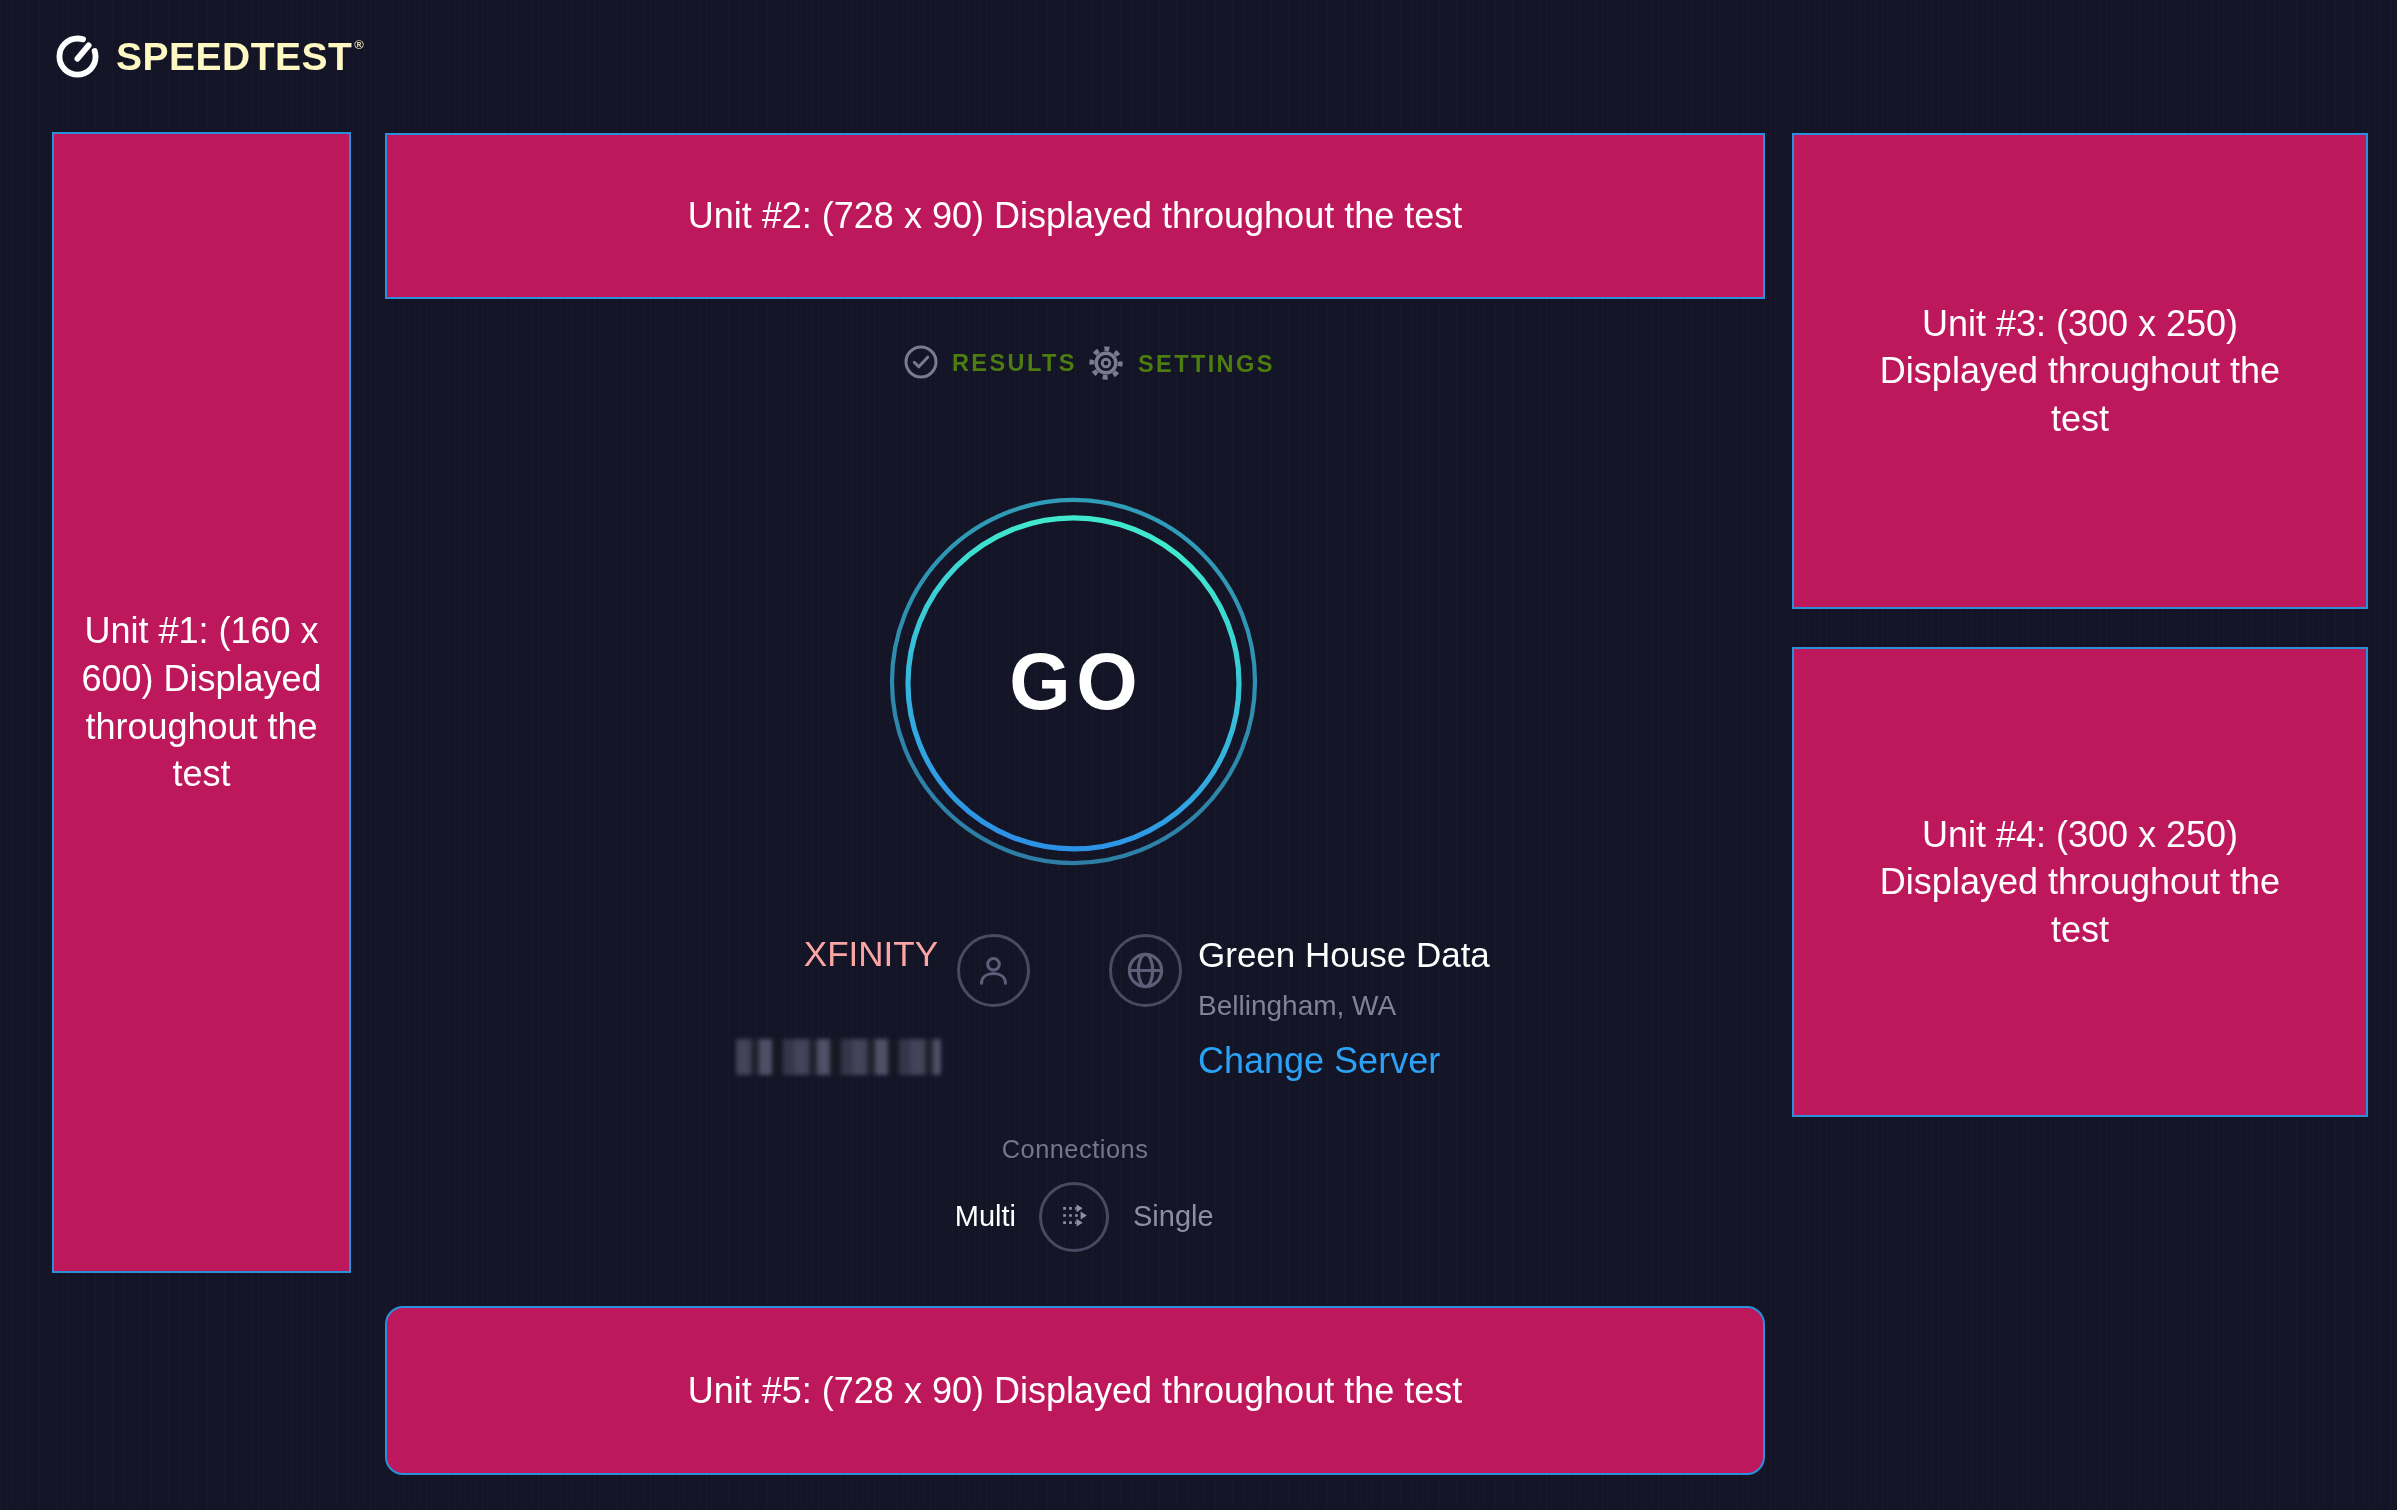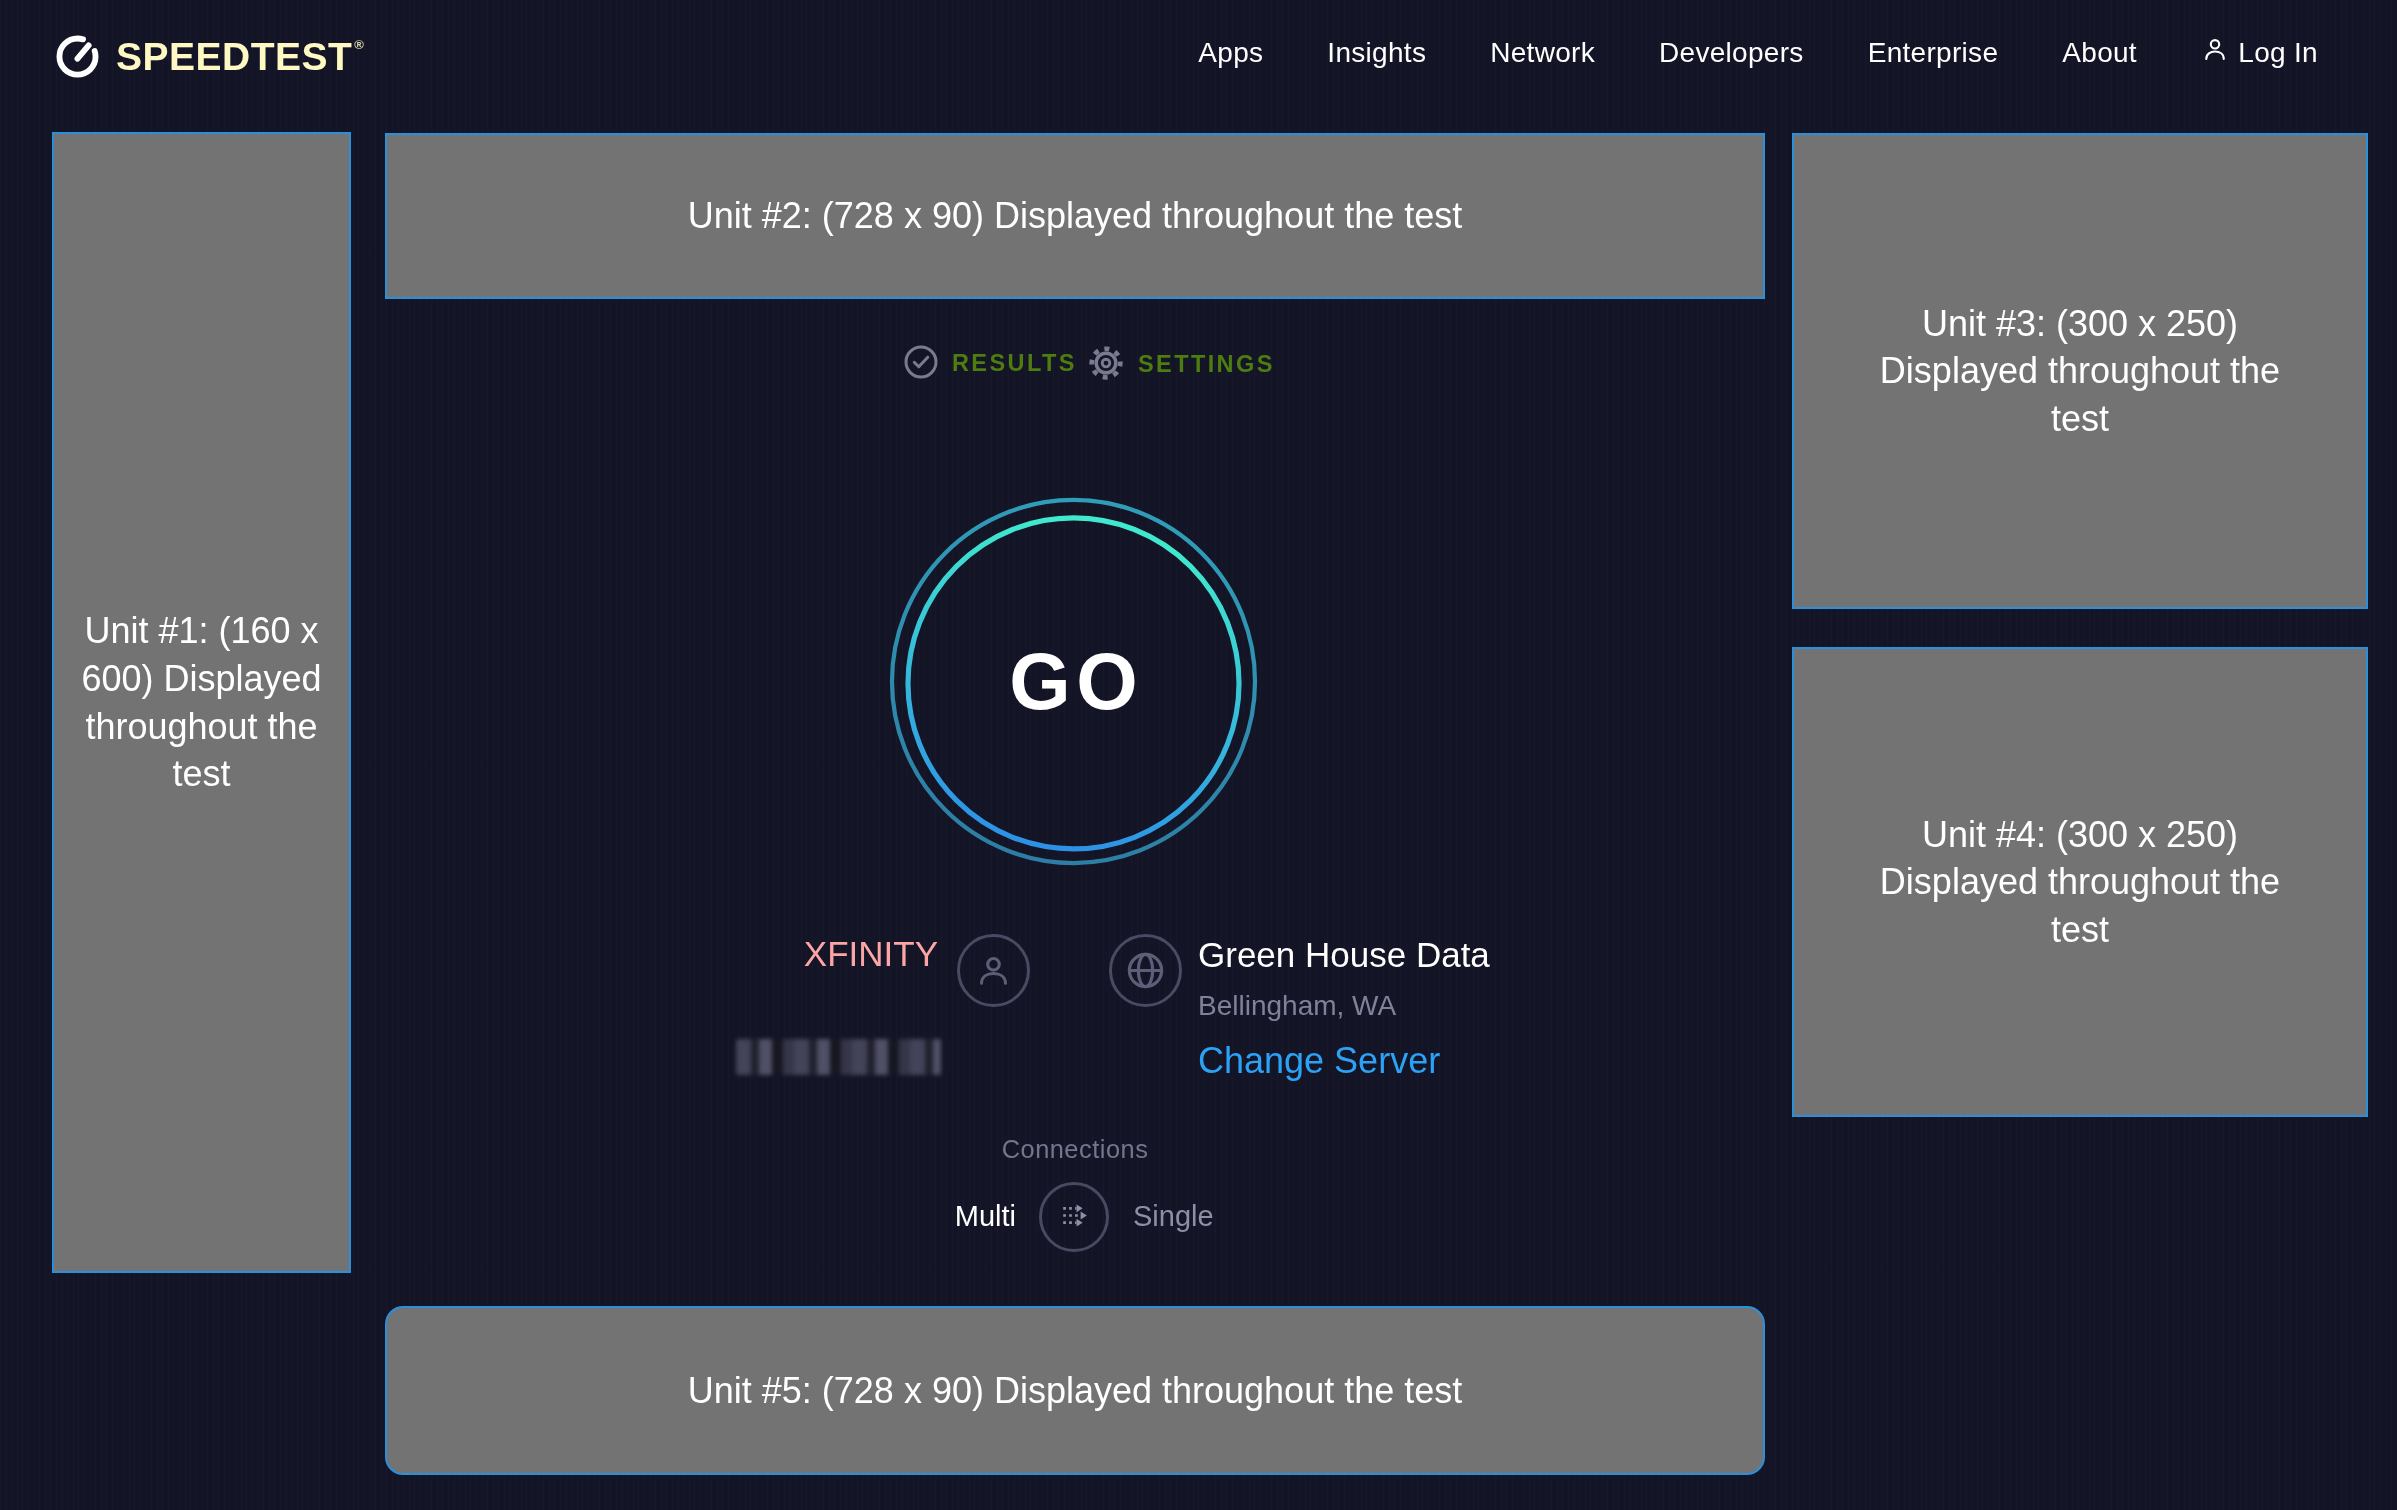--- a/index.html
+++ b/index.html
@@ -14,21 +14,21 @@
   
   .topnav{position:absolute;left:0;top:0;width:2397px;height:105px;}
   .brand{position:absolute;left:52px;top:30px;display:flex;align-items:center;gap:13px;cursor:pointer;}
   .brand-text{font-size:39px;font-weight:700;letter-spacing:0.5px;color:#fef9c3;display:flex;align-items:flex-start;}
   .brand-mark{font-size:13px;margin-top:1.9px;margin-left:1.9px;opacity:.85;}
   .navitems{position:absolute;right:79px;top:0;height:105px;display:flex;align-items:center;gap:64px;}
   .navitem{font-size:28px;font-weight:500;color:#fff;letter-spacing:0.3px;cursor:pointer;white-space:nowrap;}
   .login{display:flex;align-items:center;gap:9.4px;}
   
   .ad{
-    position:absolute;background:#737373;border:2.8px solid #2b90d9;box-sizing:border-box;
+    position:absolute;background:#be185d;border:2.8px solid #2b90d9;box-sizing:border-box;
     display:flex;align-items:center;justify-content:center;text-align:center;
   }
   .ad span{font-size:36px;line-height:1.32;color:#fff;font-weight:400;}
   .ad1{left:52px;top:132px;width:299px;height:1141px;}
   .ad1 span{max-width:241px;}
   .ad2{left:385px;top:133px;width:1380px;height:166px;}
   .ad3{left:1792px;top:133px;width:576px;height:476px;}
   .ad3 span{max-width:405px;}
   .ad4{left:1792px;top:647px;width:576px;height:470px;}
   .ad4 span{max-width:405px;}
@@ -82,37 +82,20 @@
   <div class="brand">
     <span>
       <svg width="51" height="51" viewBox="0 0 48 48" fill="none">
         <circle cx="24" cy="25" r="17" stroke="#ffffff" stroke-width="5.5" pathLength="100" stroke-dasharray="85 15" stroke-dashoffset="5" stroke-linecap="round"></circle>
         <line x1="24" y1="27" x2="34.5" y2="14.5" stroke="#ffffff" stroke-width="5.5" stroke-linecap="round"></line>
       </svg>
     </span>
     <span class="brand-text">
       <span>SPEEDTEST</span>
         <span class="brand-mark">®</span>
-    </span>
-  </div>
-  <div class="navitems">
-    <span class="navitem">Apps</span>
-    <span class="navitem">Insights</span>
-    <span class="navitem">Network</span>
-    <span class="navitem">Developers</span>
-    <span class="navitem">Enterprise</span>
-    <span class="navitem">About</span>
-    <span class="navitem login">
-      <span>
-        <svg width="28" height="28" viewBox="0 0 24 24" fill="none">
-          <circle cx="12" cy="8" r="3.6" stroke="#ffffff" stroke-width="1.8"></circle>
-          <path d="M4.5 20.5c0-4.4 3.6-6.3 7.5-6.3s7.5 1.9 7.5 6.3" stroke="#ffffff" stroke-width="1.8" stroke-linecap="round"></path>
-        </svg>
-      </span>
-      <span>Log In</span>
     </span>
   </div>
 </div>
 
 <div class="ad ad1">
     <span>Unit #1: (160 x 600) Displayed throughout the test</span>
   </div>
 <div class="ad ad2">
     <span>Unit #2: (728 x 90) Displayed throughout the test</span>
   </div>

